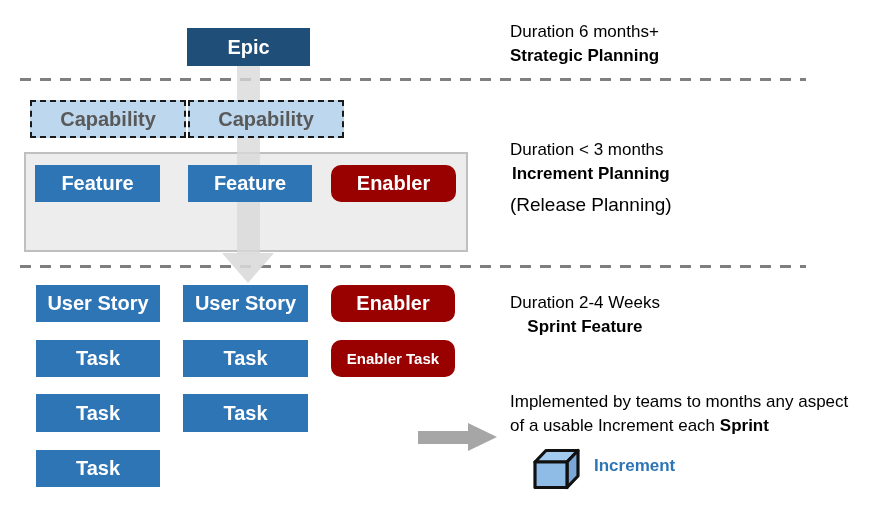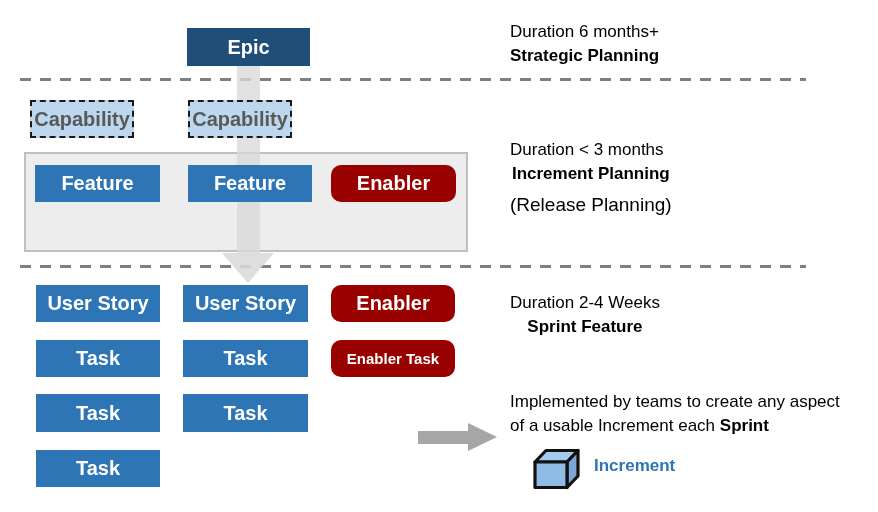--- a/index.html
+++ b/index.html
@@ -7,21 +7,21 @@
     position:relative; width:878px; height:512px; background:#ffffff;
     font-family:"Liberation Sans", sans-serif; overflow:hidden;
   }
   
   .node {
     position:absolute; display:flex; align-items:center; justify-content:center;
     font-weight:bold; font-size:20px; color:#ffffff; box-sizing:border-box;
     white-space:nowrap;
   }
   .epic { left:187px; top:28px; width:123px; height:38px; background:var(--epic-blue); }
-  .cap  { width:104px; height:38px; background:var(--capability-fill);
+  .cap  { width:156px; height:38px; background:var(--capability-fill);
           border:2px dashed #1a1a1a; color:var(--capability-text); }
   .cap1 { left:30px;  top:100px; }
   .cap2 { left:188px; top:100px; }
   .blue { background:var(--item-blue); }
   .red  { background:var(--enabler-red);border-radius:10px; }
   .f1 { left:35px;  top:165px; width:125px; height:37px; }
   .f2 { left:188px; top:165px; width:124px; height:37px; }
   .fe { left:331px; top:165px; width:125px; height:37px; }
   .us1{ left:36px;  top:285px; width:124px; height:37px; }
   .us2{ left:183px; top:285px; width:125px; height:37px; }
@@ -122,21 +122,21 @@
     <div class="bold">Increment Planning</div>
     <div class="release">(Release Planning)</div>
   </div>
 
   <div class="txt sprint">
     <div>Duration 2-4 Weeks</div>
     <div class="bold">Sprint Feature</div>
   </div>
 
   <div class="txt implement">
-    <div>Implemented by teams to create any aspect</div>
+    <div>Implemented by teams to months any aspect</div>
     <div><span>of a usable Increment each </span><span class="bold">Sprint</span></div>
   </div>
 
   <div class="cube">
     <svg width="52" height="46" viewBox="0 0 52 46">
       <polygon points="4,16 15,4.5 47,4.5 36,16" fill="#A3CAEF" stroke="#111" stroke-width="3.2" stroke-linejoin="round"></polygon>
       <polygon points="36,16 47,4.5 47,30 36,41.5" fill="#7AA7D8" stroke="#111" stroke-width="3.2" stroke-linejoin="round"></polygon>
       <polygon points="4,16 36,16 36,41.5 4,41.5" fill="#8FBCE6" stroke="#111" stroke-width="3.2" stroke-linejoin="round"></polygon>
     </svg>
   </div>

